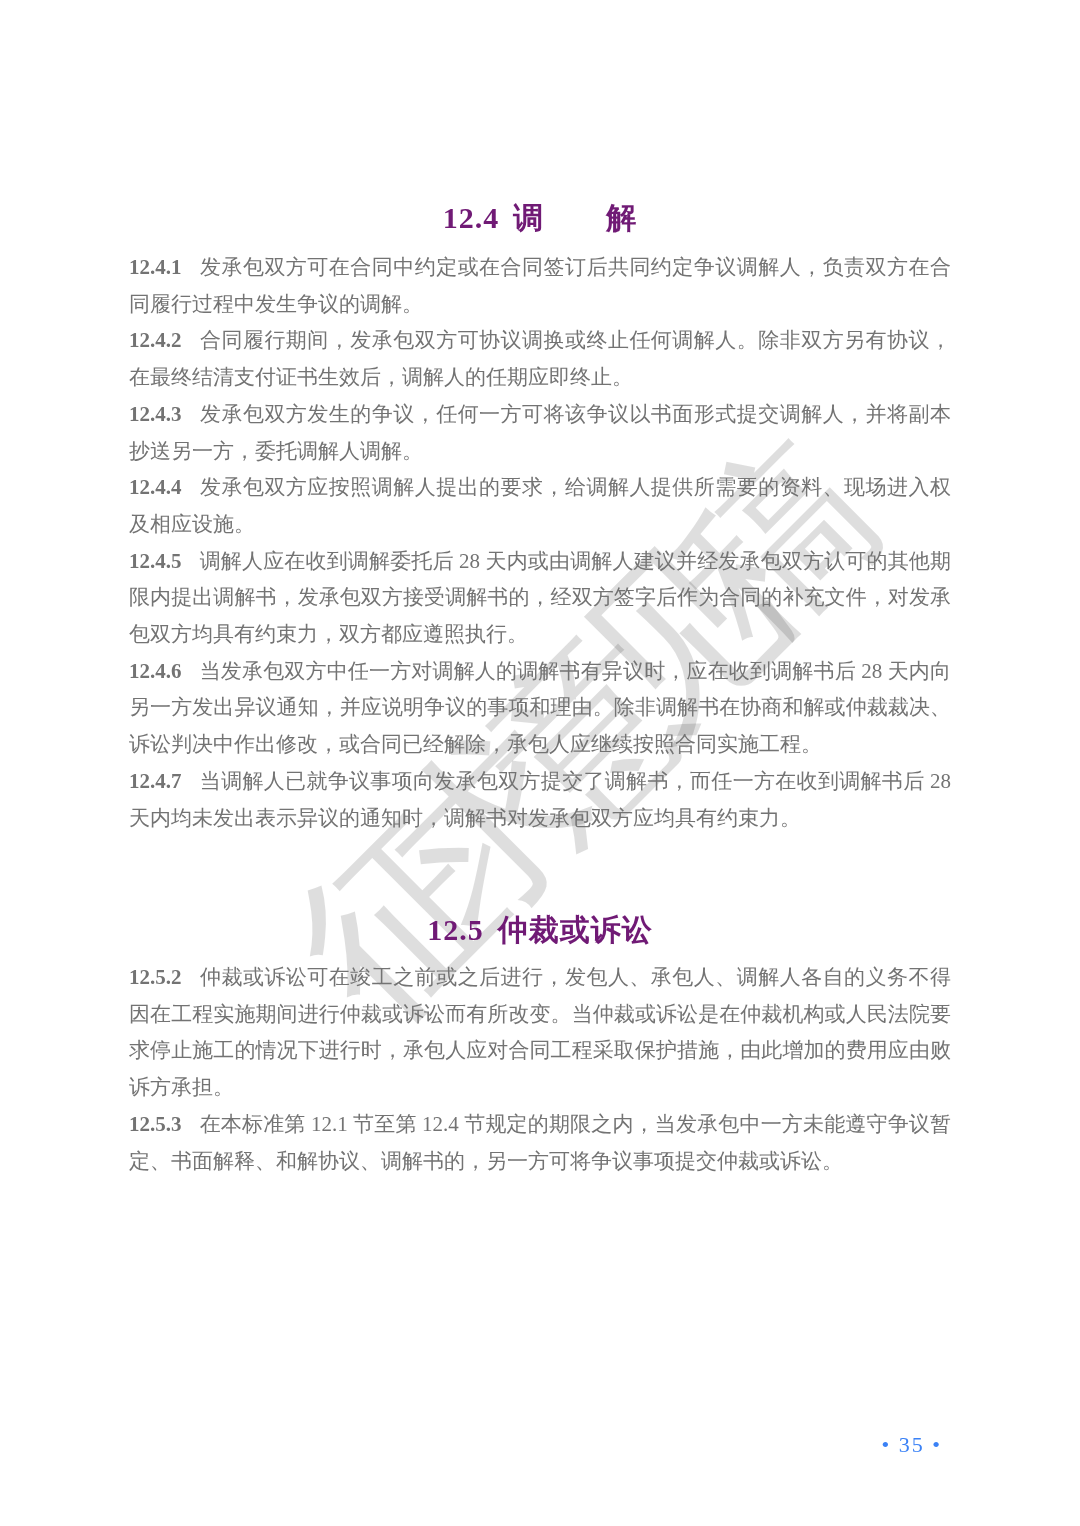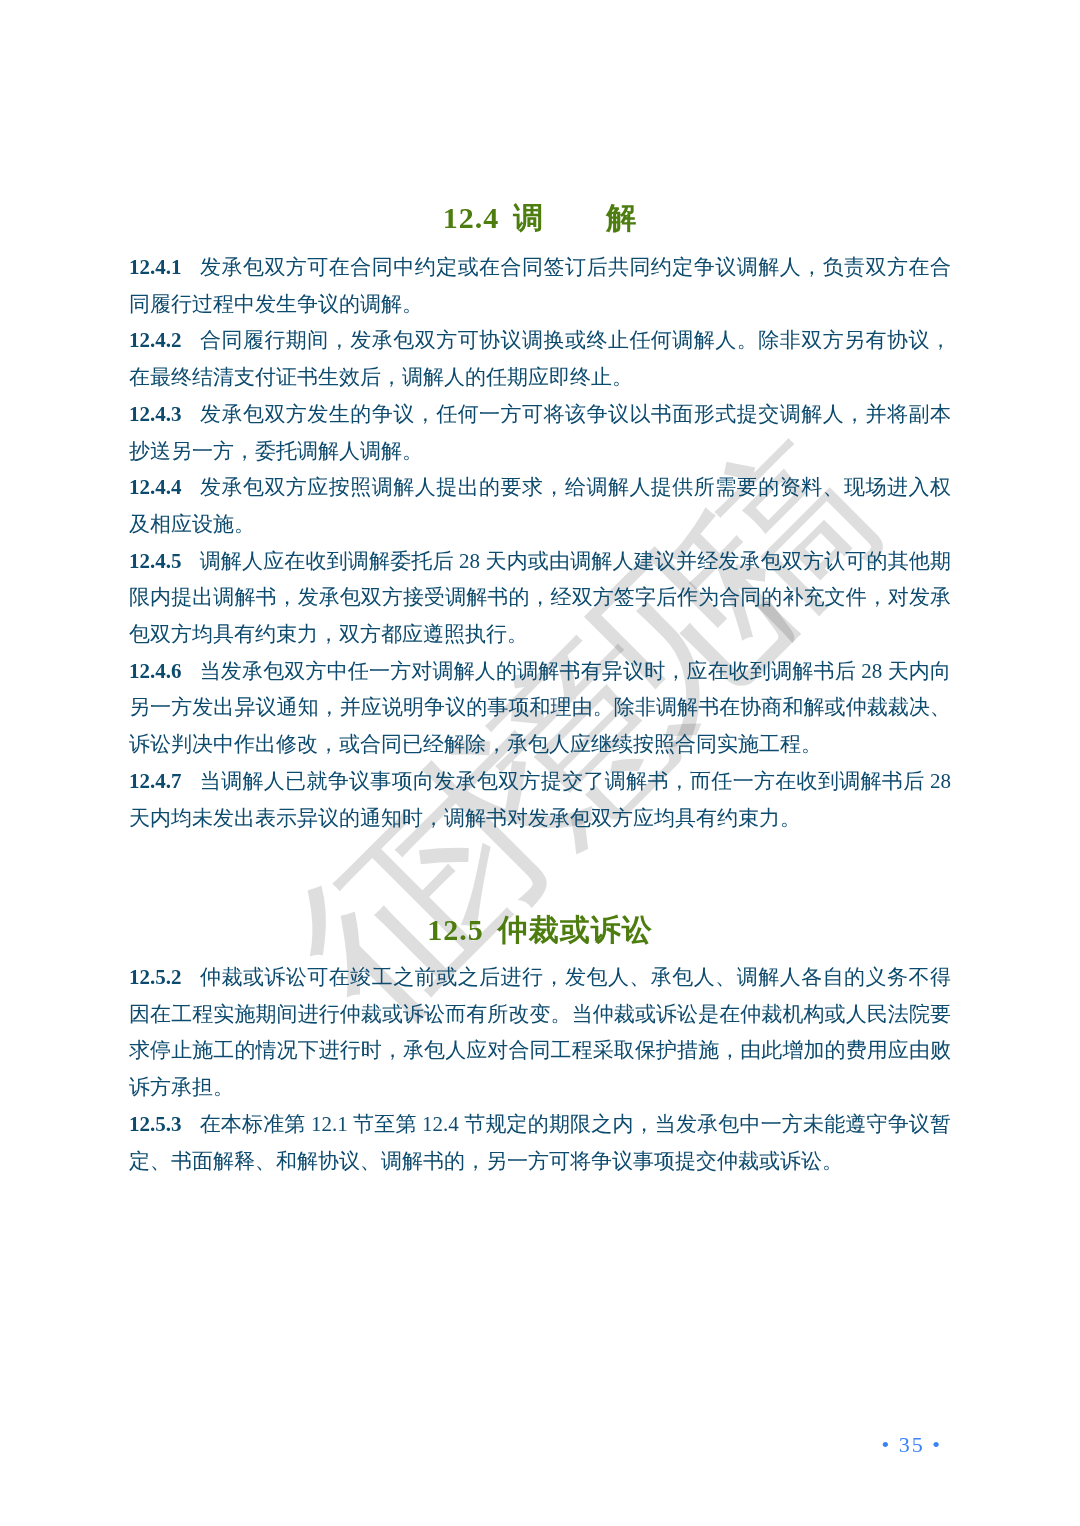--- a/index.html
+++ b/index.html
@@ -26,34 +26,34 @@
     pointer-events:none;
     z-index:1;
     font-family:"Liberation Serif","DejaVu Serif",serif;
   }
   .content{position:relative;z-index:2;}
   .heading{
     position:absolute;left:0;width:1080px;
     text-align:center;
     font-size:30px;
     font-weight:600;
-    color:#4d7c0f;
+    color:#701a75;
     letter-spacing:1px;
     line-height:36px;
   }
   .heading .h-num{margin-right:14px;}
   #heading-12-4{top:200px;}
   #heading-12-5{top:912px;}
   .body-block{
     position:absolute;
     left:129px;width:822px;
     font-size:21px;
     line-height:36.7px;
     text-align:justify;
-    color:#0c4a6e;
+    color:#737373;
   }
   #body-12-4{top:249px;}
   #body-12-5{top:959px;}
   .body-block p{margin:0;}
   .clause-num{
     font-weight:700;
     margin-right:18px;
     white-space:nowrap;
   }
   .page-num{

